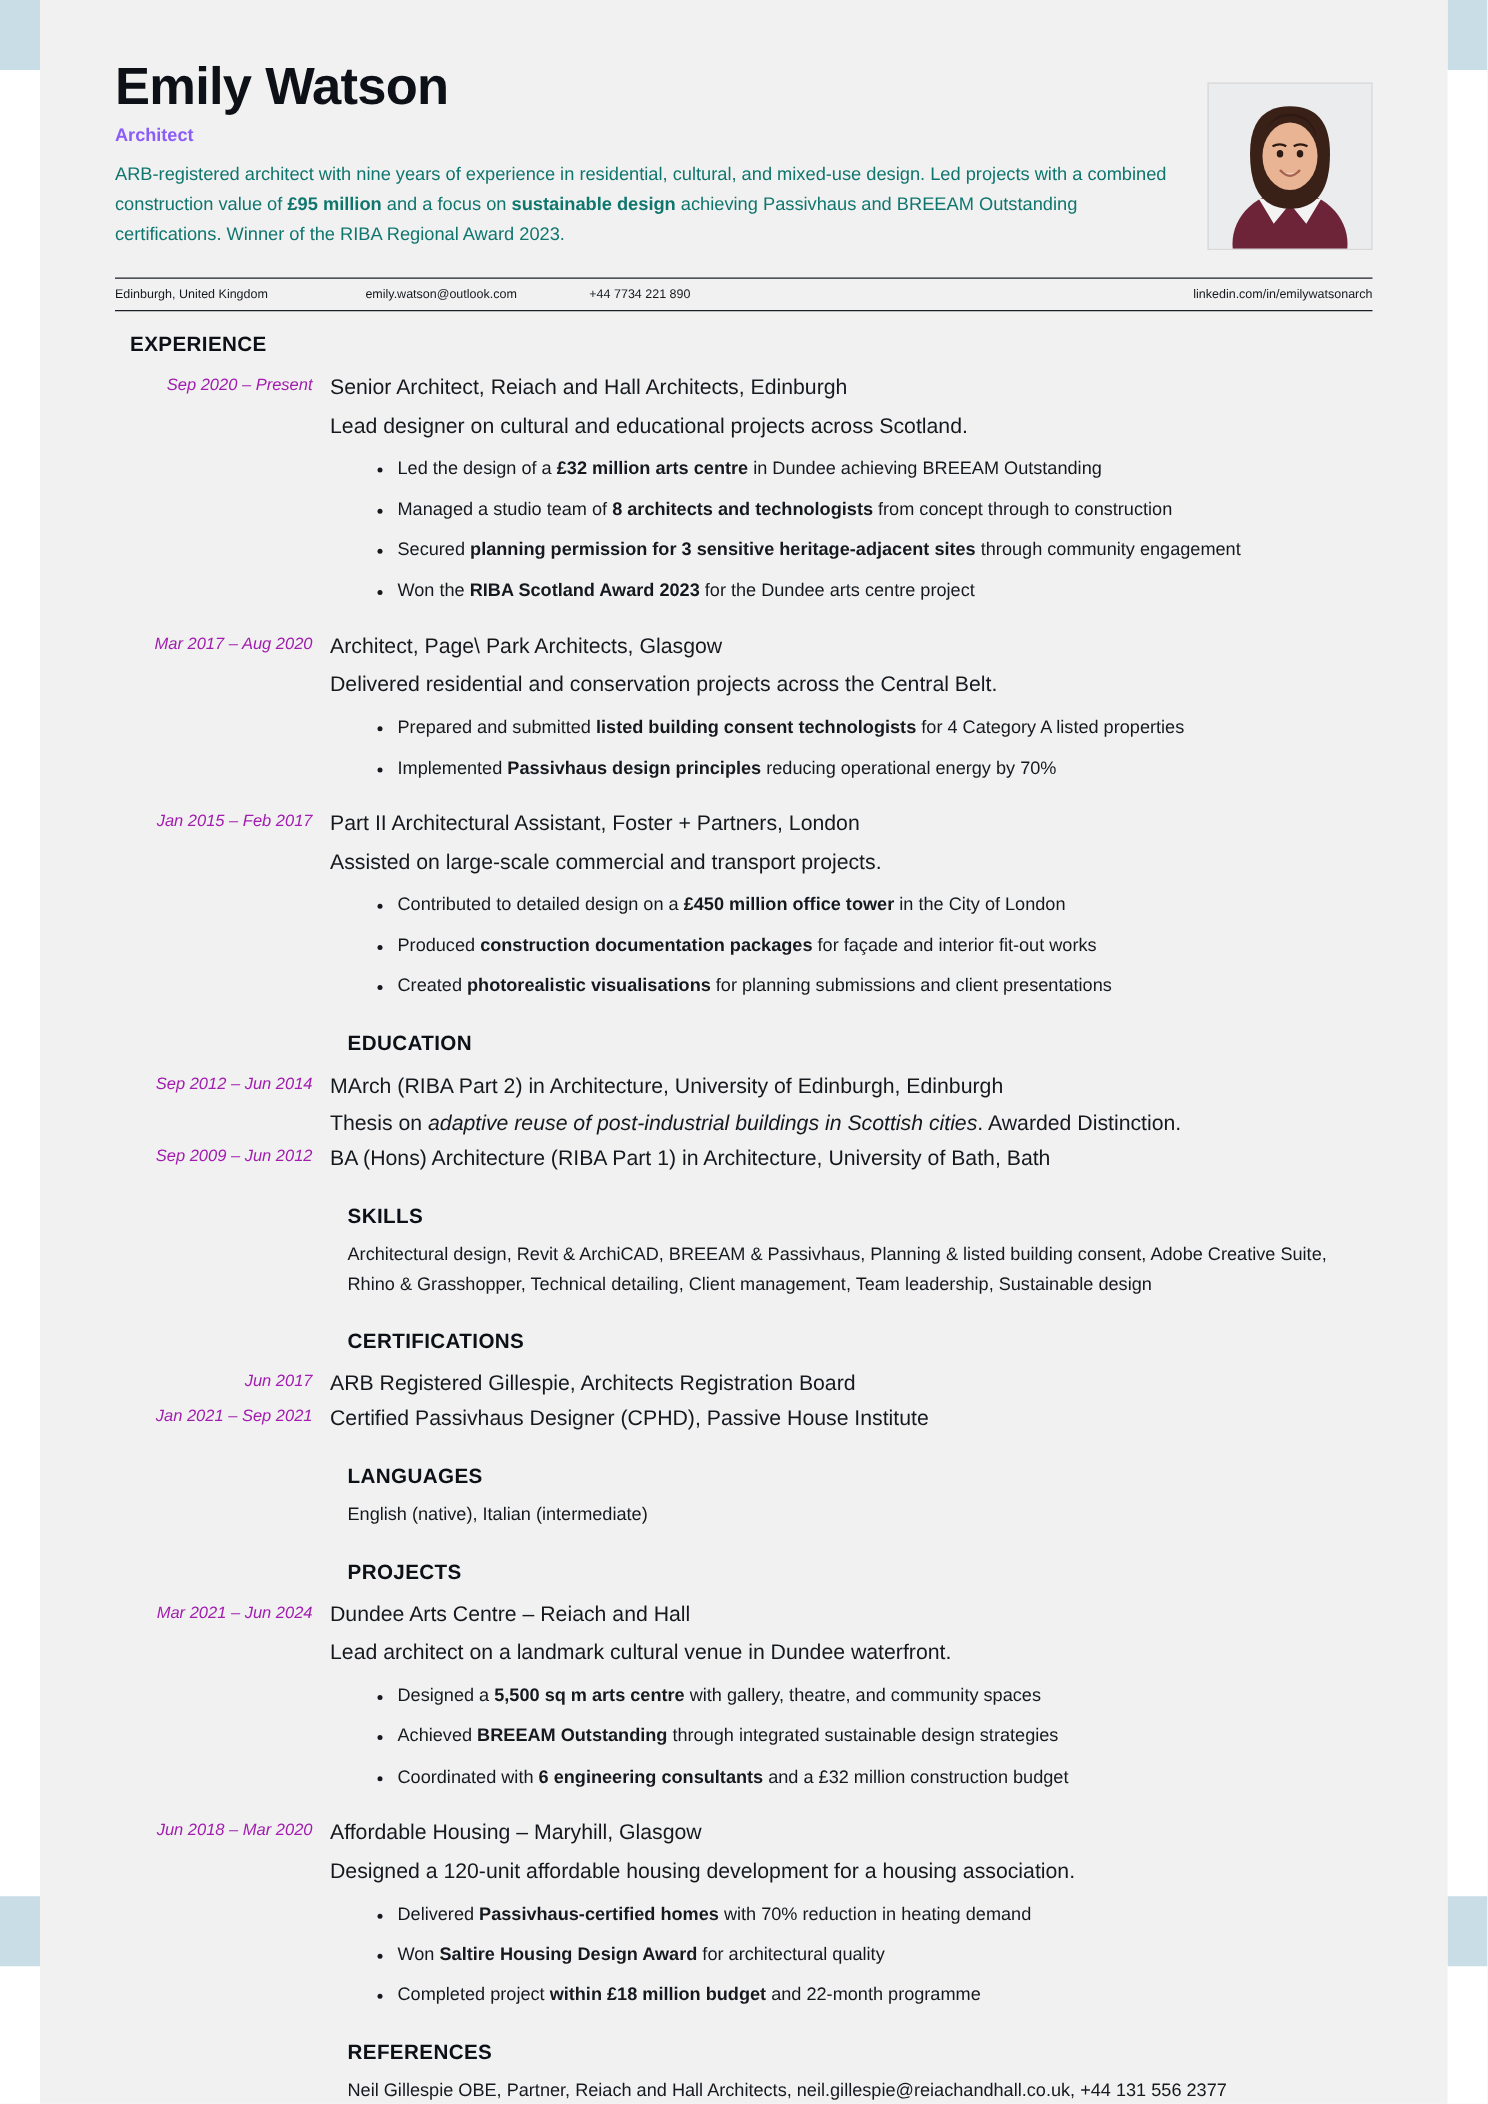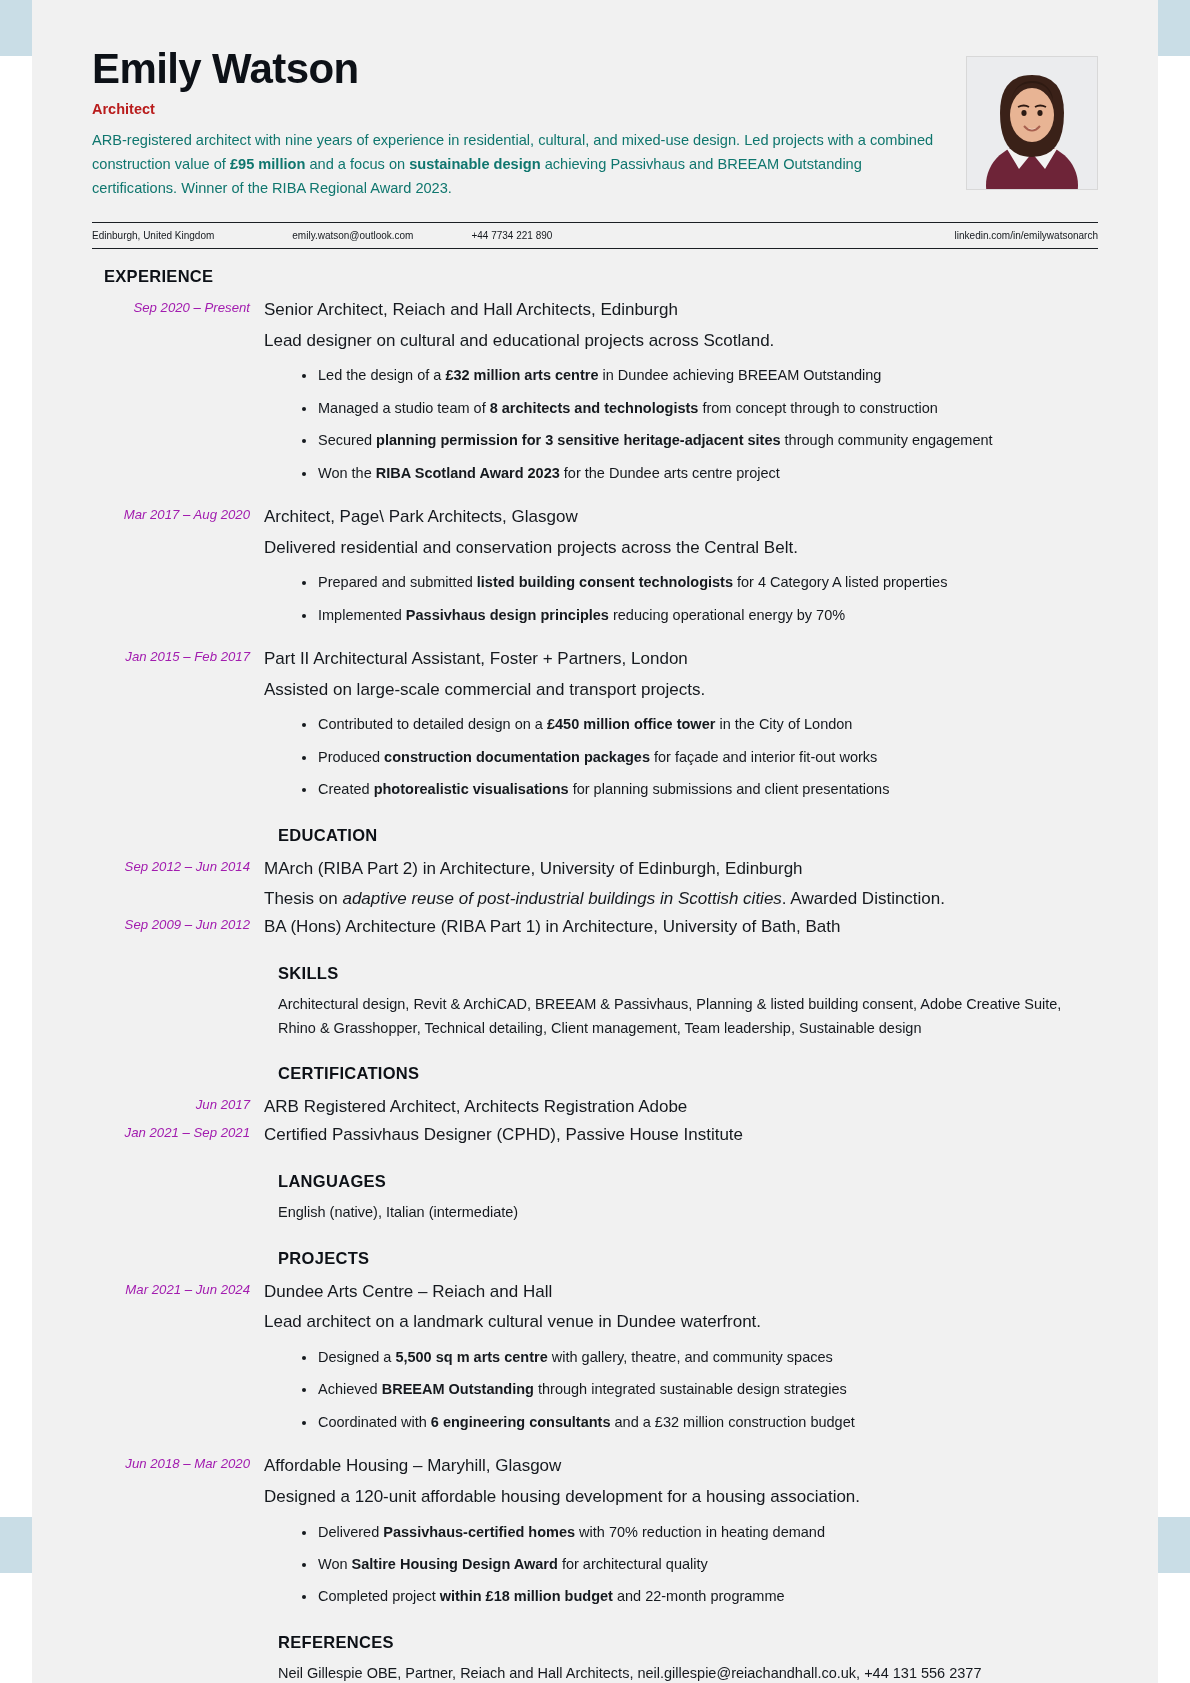--- a/index.html
+++ b/index.html
@@ -34,37 +34,37 @@
     background: #c9dde6;
   }
   .corner.tl { left: 0;    top: 0; }
   .corner.tr { right: 0;   top: 0; }
   .corner.bl { left: 0;    bottom: 110px; }
   .corner.br { right: 0;   bottom: 110px; }
 
   
   .header {
     display: flex;
-    align-items: center;
+    align-items: flex-end;
     justify-content: space-between;
   }
   .header-left { flex: 1 1 auto; padding-right: 24px; }
   .name {
     font-size: 42px;
     font-weight: 700;
     letter-spacing: -0.6px;
     line-height: 1.08;
     margin: 0 0 10px 0;
     color: #0d1117;
   }
   .job-title {
     font-size: 14.5px;
     font-weight: 700;
     margin: 0 0 12px 0;
-    color: #b91c1c;
+    color: #8b5cf6;
   }
   .summary {
     font-size: 14.6px;
     line-height: 1.62;
     margin: 0;
     color: #0f766e;
     max-width: 845px;
   }
   .summary b { font-weight: 700; }
   .photo {
@@ -292,21 +292,21 @@
     <div class="plain-block">Architectural design, Revit &amp; ArchiCAD, BREEAM &amp; Passivhaus, Planning &amp; listed building consent, Adobe Creative Suite, Rhino &amp; Grasshopper, Technical detailing, Client management, Team leadership, Sustainable design</div>
   </div>
 
   <div class="section">
     <div class="section-head">CERTIFICATIONS</div>
     <div>
         <div>
           <div class="entry tight">
             <div class="entry-date">Jun 2017</div>
             <div class="entry-body">
-              <p class="entry-title">ARB Registered Architect, Architects Registration Adobe</p>
+              <p class="entry-title">ARB Registered Gillespie, Architects Registration Board</p>
             </div>
           </div>
         </div>
         <div>
           <div class="entry tight">
             <div class="entry-date">Jan 2021 – Sep 2021</div>
             <div class="entry-body">
               <p class="entry-title">Certified Passivhaus Designer (CPHD), Passive House Institute</p>
             </div>
           </div>

